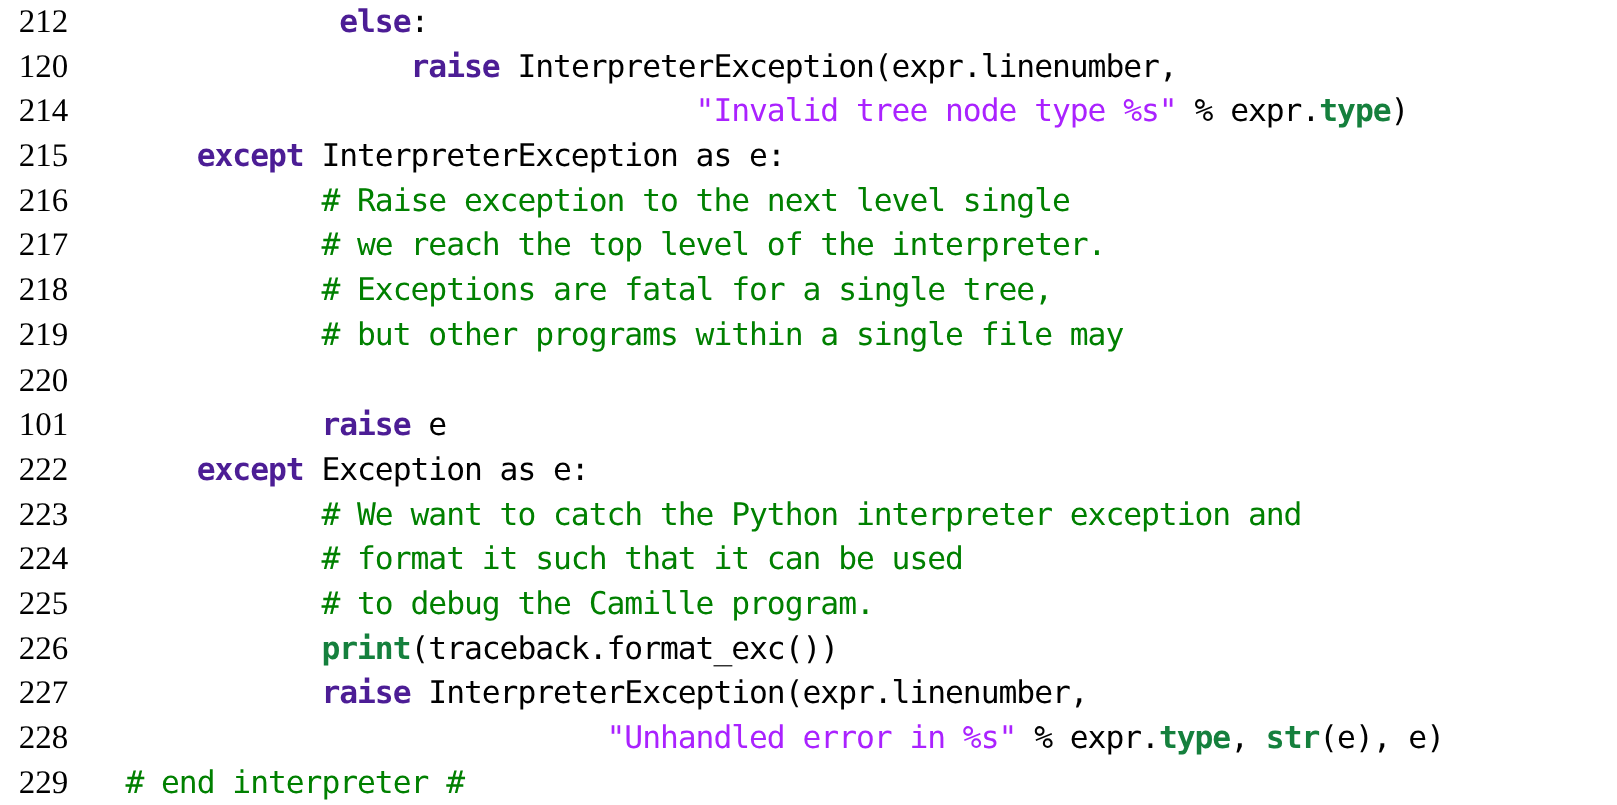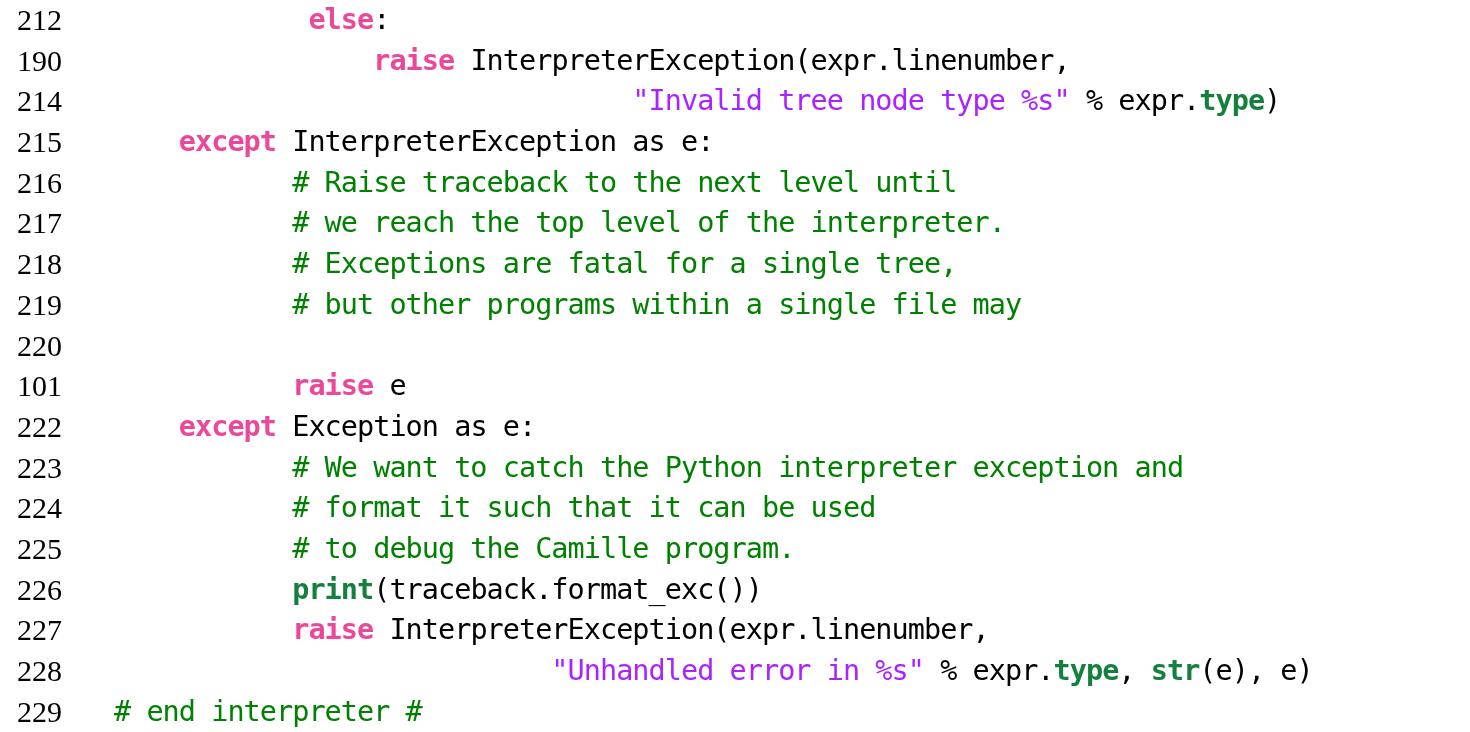--- a/index.html
+++ b/index.html
@@ -45,21 +45,21 @@
     position: absolute;
     left: 103px;
     top: 0;
     font-family: "DejaVu Sans Mono", "Liberation Mono", monospace;
     font-size: 28.5px;
     letter-spacing: -0.96px;
     color: #000000;
     white-space: pre;
   }
   .tok-kw {
-    color: #ec4899;
+    color: #4c1d95;
     font-weight: bold;
   }
   .tok-builtin {
     color: #15803d;
     font-weight: bold;
   }
   .tok-str {
     color: #aa22ff;
   }
   .tok-com {
@@ -72,34 +72,34 @@
 </head>
 <body>
 
 <div id="page">
   <div class="code-listing">
       <div class="code-line">
         <span class="lineno">212</span>
         <span class="codetext"><span>            </span><span class="tok-kw">else</span><span class="tok-plain">:</span></span>
       </div>
       <div class="code-line">
-        <span class="lineno">190</span>
+        <span class="lineno">120</span>
         <span class="codetext"><span>                </span><span class="tok-kw">raise</span><span class="tok-plain"> InterpreterException(expr.linenumber,</span></span>
       </div>
       <div class="code-line">
         <span class="lineno">214</span>
         <span class="codetext"><span>                                </span><span class="tok-str">"Invalid tree node type %s"</span><span class="tok-plain"> % expr.</span><span class="tok-builtin">type</span><span class="tok-plain">)</span></span>
       </div>
       <div class="code-line">
         <span class="lineno">215</span>
         <span class="codetext"><span>    </span><span class="tok-kw">except</span><span class="tok-plain"> InterpreterException as e:</span></span>
       </div>
       <div class="code-line">
         <span class="lineno">216</span>
-        <span class="codetext"><span>           </span><span class="tok-com"># Raise traceback to the next level until</span></span>
+        <span class="codetext"><span>           </span><span class="tok-com"># Raise exception to the next level single</span></span>
       </div>
       <div class="code-line">
         <span class="lineno">217</span>
         <span class="codetext"><span>           </span><span class="tok-com"># we reach the top level of the interpreter.</span></span>
       </div>
       <div class="code-line">
         <span class="lineno">218</span>
         <span class="codetext"><span>           </span><span class="tok-com"># Exceptions are fatal for a single tree,</span></span>
       </div>
       <div class="code-line">

